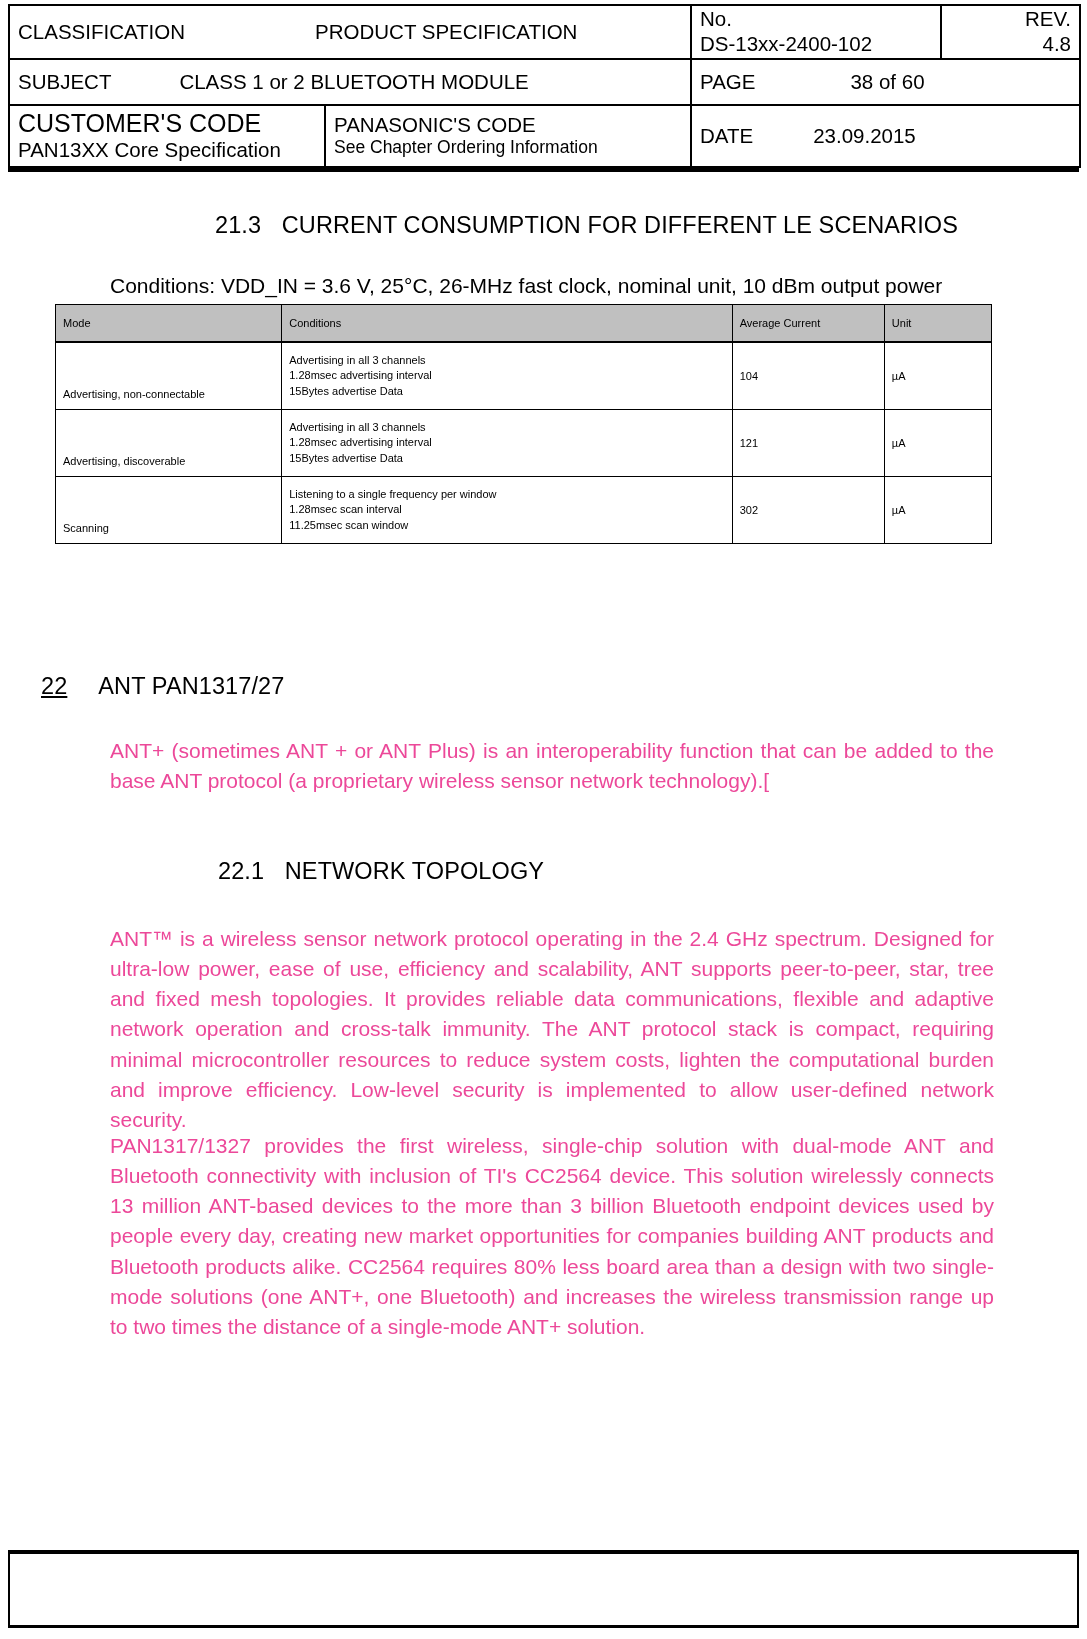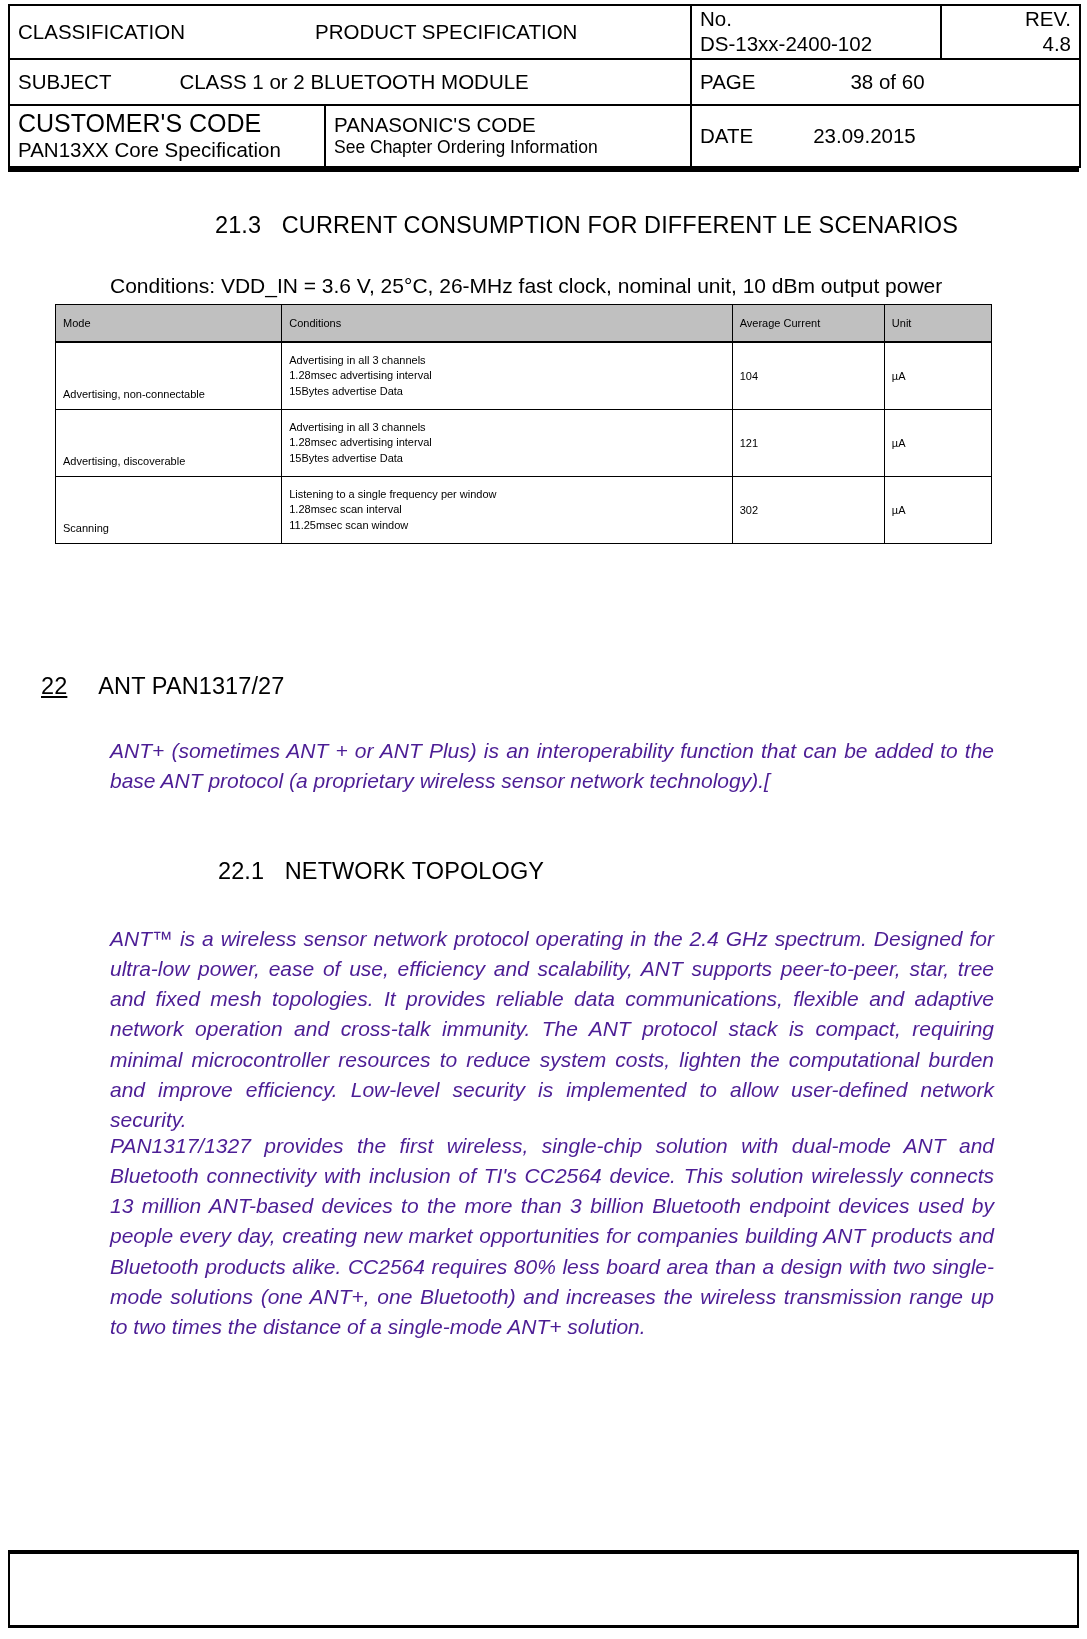--- a/index.html
+++ b/index.html
@@ -131,22 +131,21 @@
     top: 497px;
     font-size: 23px;
   }
   .h-22 .num { display:inline-block; width: 52px; text-decoration: underline; }
 
   .para {
     position: absolute;
     font-size: 21px;
     line-height: 1.435;
     text-align: justify;
-    color: #4c1d95;
-    font-style: italic;
+    color: #ec4899;
   }
   .p-ant      { left: 110px; top: 560px; width: 884px; }
   .h-22-1 {
     position: absolute;
     left: 218px;
     top: 682px;
     font-size: 23.5px;
   }
   .h-22-1 .num { margin-right: 14px; }
   .p-ant-tm   { left: 110px; top: 748px; width: 884px; }

